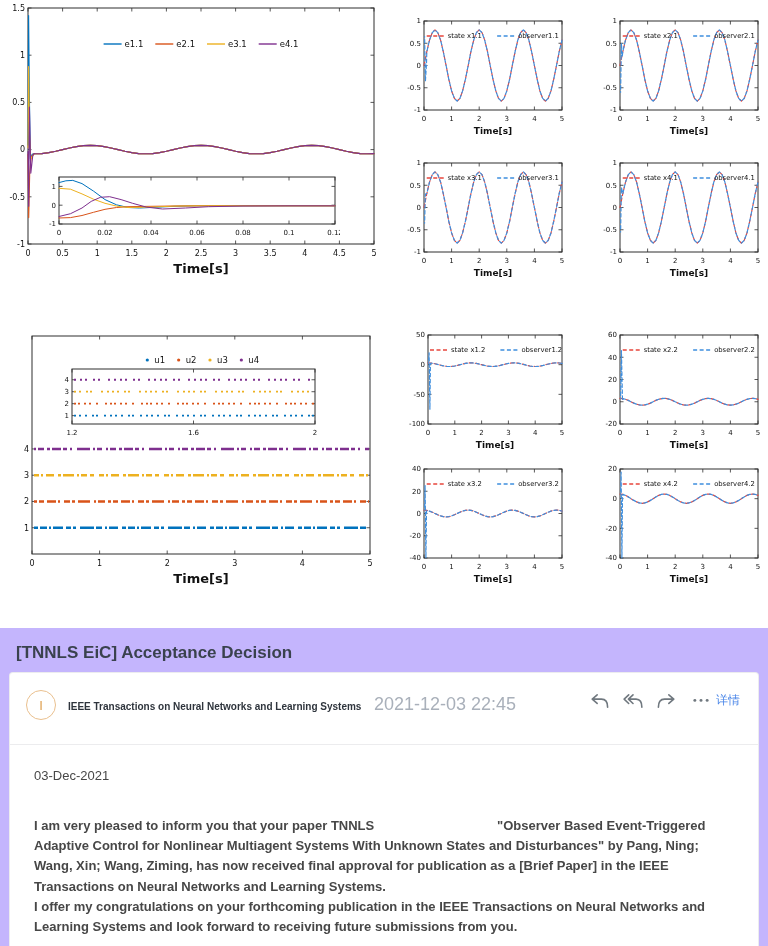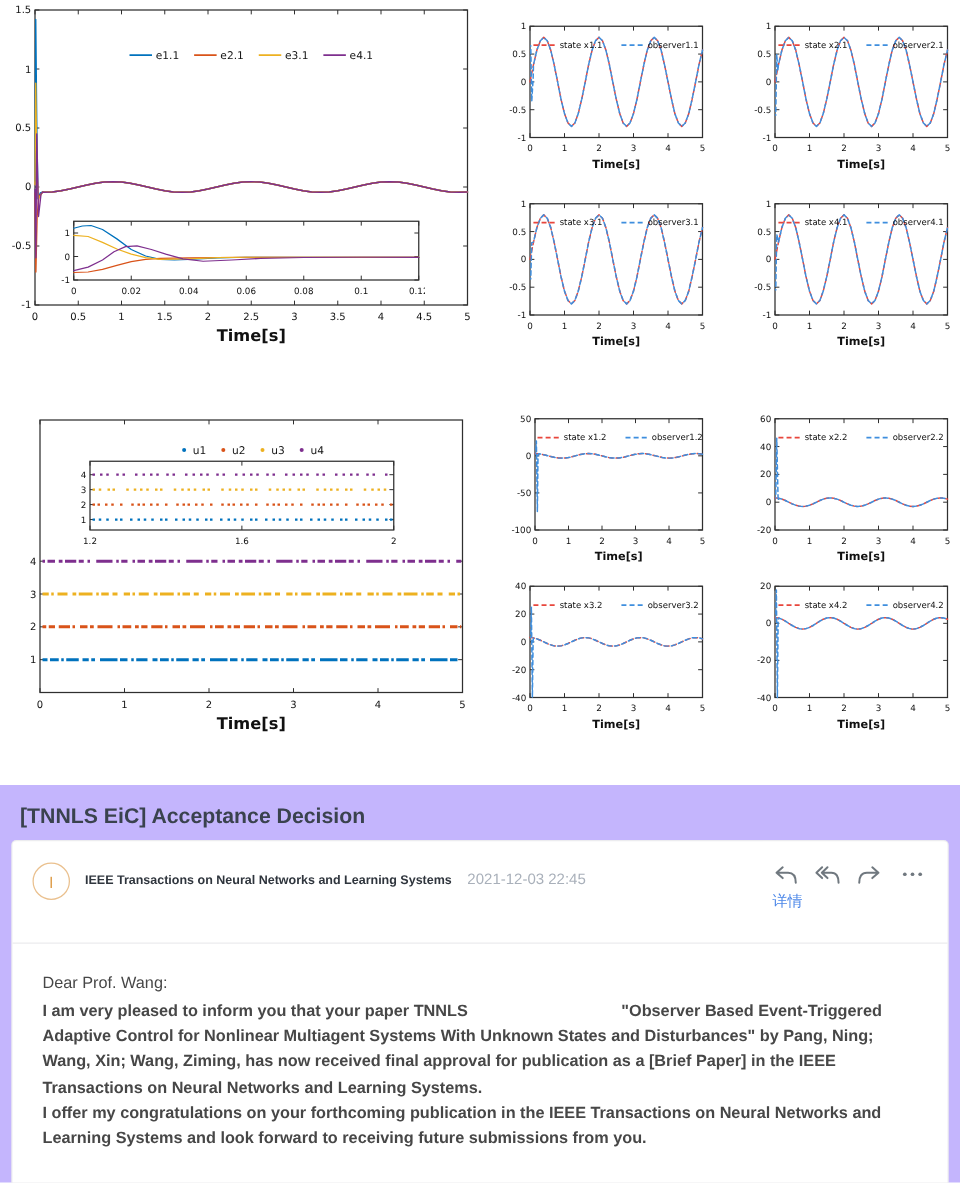--- a/index.html
+++ b/index.html
@@ -26,22 +26,22 @@
   #c-x42{left:594px;top:464px;width:170px;height:124px;}
   
   .email{position:absolute;left:0;top:628px;width:768px;height:318px;background:#c4b5fd;box-sizing:border-box;}
   .subject{margin:0;padding:15px 16px 11px;font-size:17px;font-weight:bold;color:#3a424e;}
   .card{position:absolute;left:10px;right:10px;top:45px;bottom:0;background:#ffffff;border-radius:3px 3px 0 0;box-shadow:0 0 0 1px #ececef;}
   .head{display:flex;align-items:flex-start;padding:15px 18px 8px 12px;}
   .avatar{width:28px;height:28px;border:1.5px solid #eac08e;border-radius:50%;color:#dfa050;
           display:flex;align-items:center;justify-content:center;font-size:13px;margin:2px 12px 0 4px;flex:0 0 auto;}
   .meta{flex:1;padding-top:6px;}
   .sender{font-weight:bold;font-size:10px;color:#2f353d;}
-  .date{font-size:12px;color:#a9b0ba;margin-left:8px;}
-  .actions{display:flex;flex-direction:column;align-items:flex-start;gap:5px;padding-top:4px;}
+  .date{font-size:18px;color:#a9b0ba;margin-left:8px;}
+  .actions{display:flex;flex-direction:row;align-items:center;gap:5px;padding-top:4px;}
   .icon-row{display:flex;gap:14px;}
   .ic{display:inline-flex;cursor:pointer;}
   .details{color:#4a86e8;font-size:12px;text-decoration:none;cursor:pointer;}
   .divider{height:1px;background:#ececee;margin:16px 0 0;}
   .body{padding:21px 24px;font-size:13px;color:#474747;line-height:1.55;}
   .p-date{margin:0 0 30px;}
   .p-salutation{margin:0 0 3px;}
   .p-para{margin:0;white-space:pre-wrap;font-weight:bold;}
 </style>
 </head>
@@ -624,18 +624,18 @@
                 <circle cx="8" cy="6" r="1.2"></circle>
                 <circle cx="13" cy="6" r="1.2"></circle>
               </svg>
           </span>
         </div>
         <a class="details">详情</a>
       </div>
     </div>
     <div class="divider"></div>
     <div class="body">
-      <p class="p-salutation">Dear Prof. Wang:</p>
+      <p class="p-date">03-Dec-2021</p>
       <p class="p-para">I am very pleased to inform you that your paper TNNLS                                  "Observer Based Event-Triggered Adaptive Control for Nonlinear Multiagent Systems With Unknown States and Disturbances" by Pang, Ning; Wang, Xin; Wang, Ziming, has now received final approval for publication as a [Brief Paper] in the IEEE Transactions on Neural Networks and Learning Systems.</p>
       <p class="p-para">I offer my congratulations on your forthcoming publication in the IEEE Transactions on Neural Networks and Learning Systems and look forward to receiving future submissions from you.</p>
     </div>
   </div>
 </section>
 
 </body></html>

